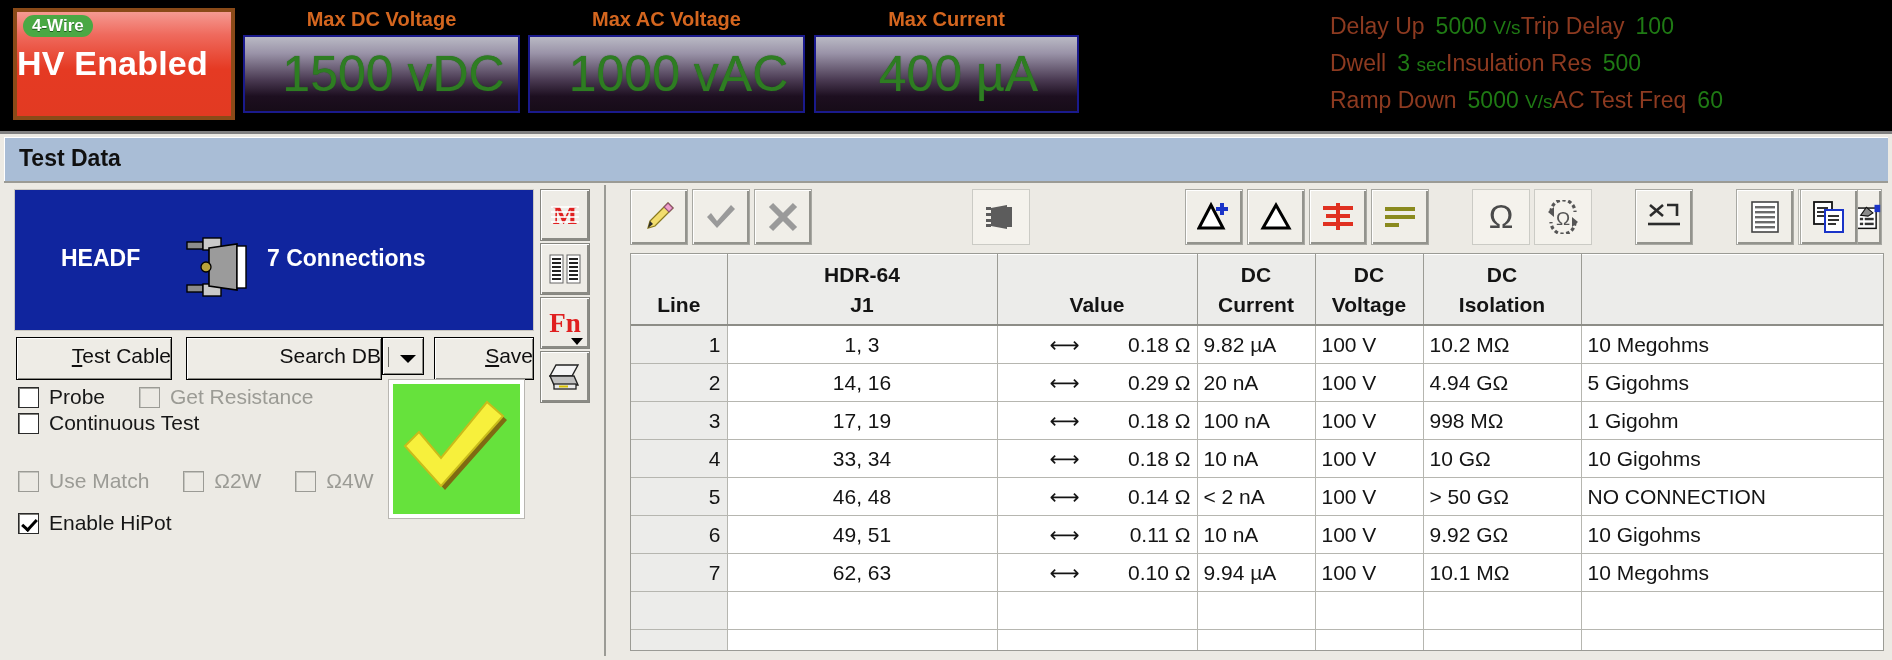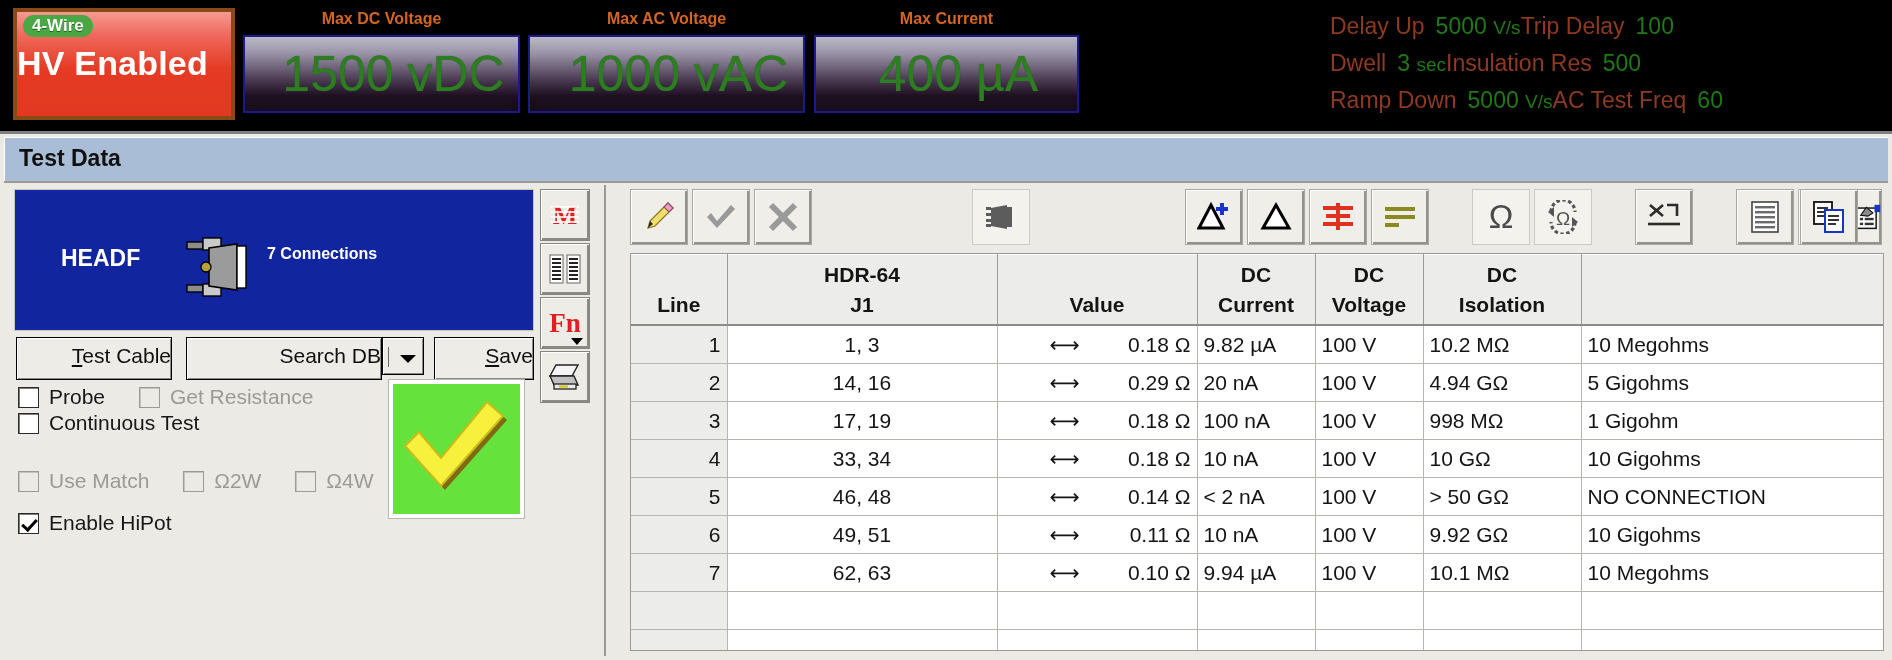--- a/index.html
+++ b/index.html
@@ -25,21 +25,21 @@
     padding:0 9px;border-radius:11px;background:#4aa844;
     color:#ffffff;font-size:17px;font-weight:bold;
     text-shadow:0 1px 0 #1c5c1a;
   }
   .hv-label{
     position:absolute;left:0;right:0;top:32px;text-align:left;
     color:#ffffff;font-size:34px;font-weight:bold;letter-spacing:.2px;
   }
   .meter{position:absolute;top:8px;}
   .meter-cap{
-    text-align:center;color:#d4661f;font-size:16px;font-weight:bold;
+    text-align:center;color:#d4661f;font-size:20px;font-weight:bold;
     height:25px;line-height:22px;white-space:nowrap;
   }
   .meter-val{
     margin-top:2px;height:78px;
     border:2px solid #1a1a8c;box-sizing:border-box;
     background:linear-gradient(to bottom,#b9b9c4 0%,#9a93a8 22%,#4a3a52 58%,#1d0f20 80%,#170c18 100%);
     color:#2e7d22;font-size:50px;font-weight:normal;
     text-align:center;line-height:74px;overflow:hidden;
     text-shadow:0 0 1px #1d5e16;
     padding-left:24px;
@@ -79,21 +79,21 @@
   
   #leftpanel{position:absolute;left:4px;top:2px;width:545px;height:470px;}
   #conn-box{
     position:absolute;left:6px;top:4px;width:520px;height:142px;
     background:#10259e;border:1px solid #c9c7c2;box-sizing:border-box;
   }
   #conn-box .cname{
     position:absolute;left:46px;top:55px;color:#ffffff;font-size:23px;font-weight:bold;
   }
   #conn-box .ccount{
-    position:absolute;left:252px;top:55px;color:#ffffff;font-size:16px;font-weight:bold;
+    position:absolute;left:252px;top:55px;color:#ffffff;font-size:23px;font-weight:bold;
   }
   #dsub{position:absolute;left:170px;top:44px;width:70px;height:66px;}
   .btnrow{position:absolute;left:6px;top:152px;width:520px;height:40px;}
   .winbtn{
     position:absolute;top:0;height:43px;
     background:#eeece6;border:1px solid #000000;
     box-shadow:inset 1px 1px 0 #ffffff, inset -1px -1px 0 #8b8b85;
     box-sizing:border-box;font-size:21px;color:#100f0f;
     text-align:right;line-height:36px;
   }

